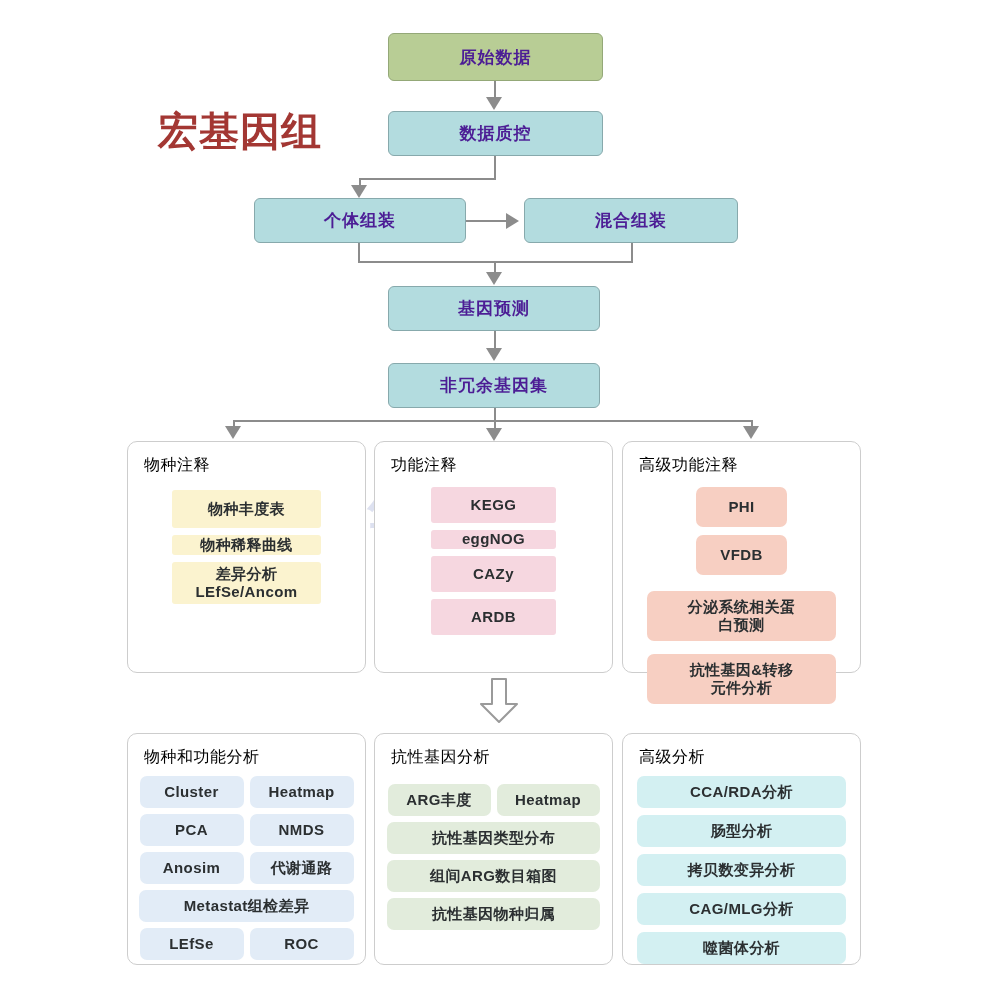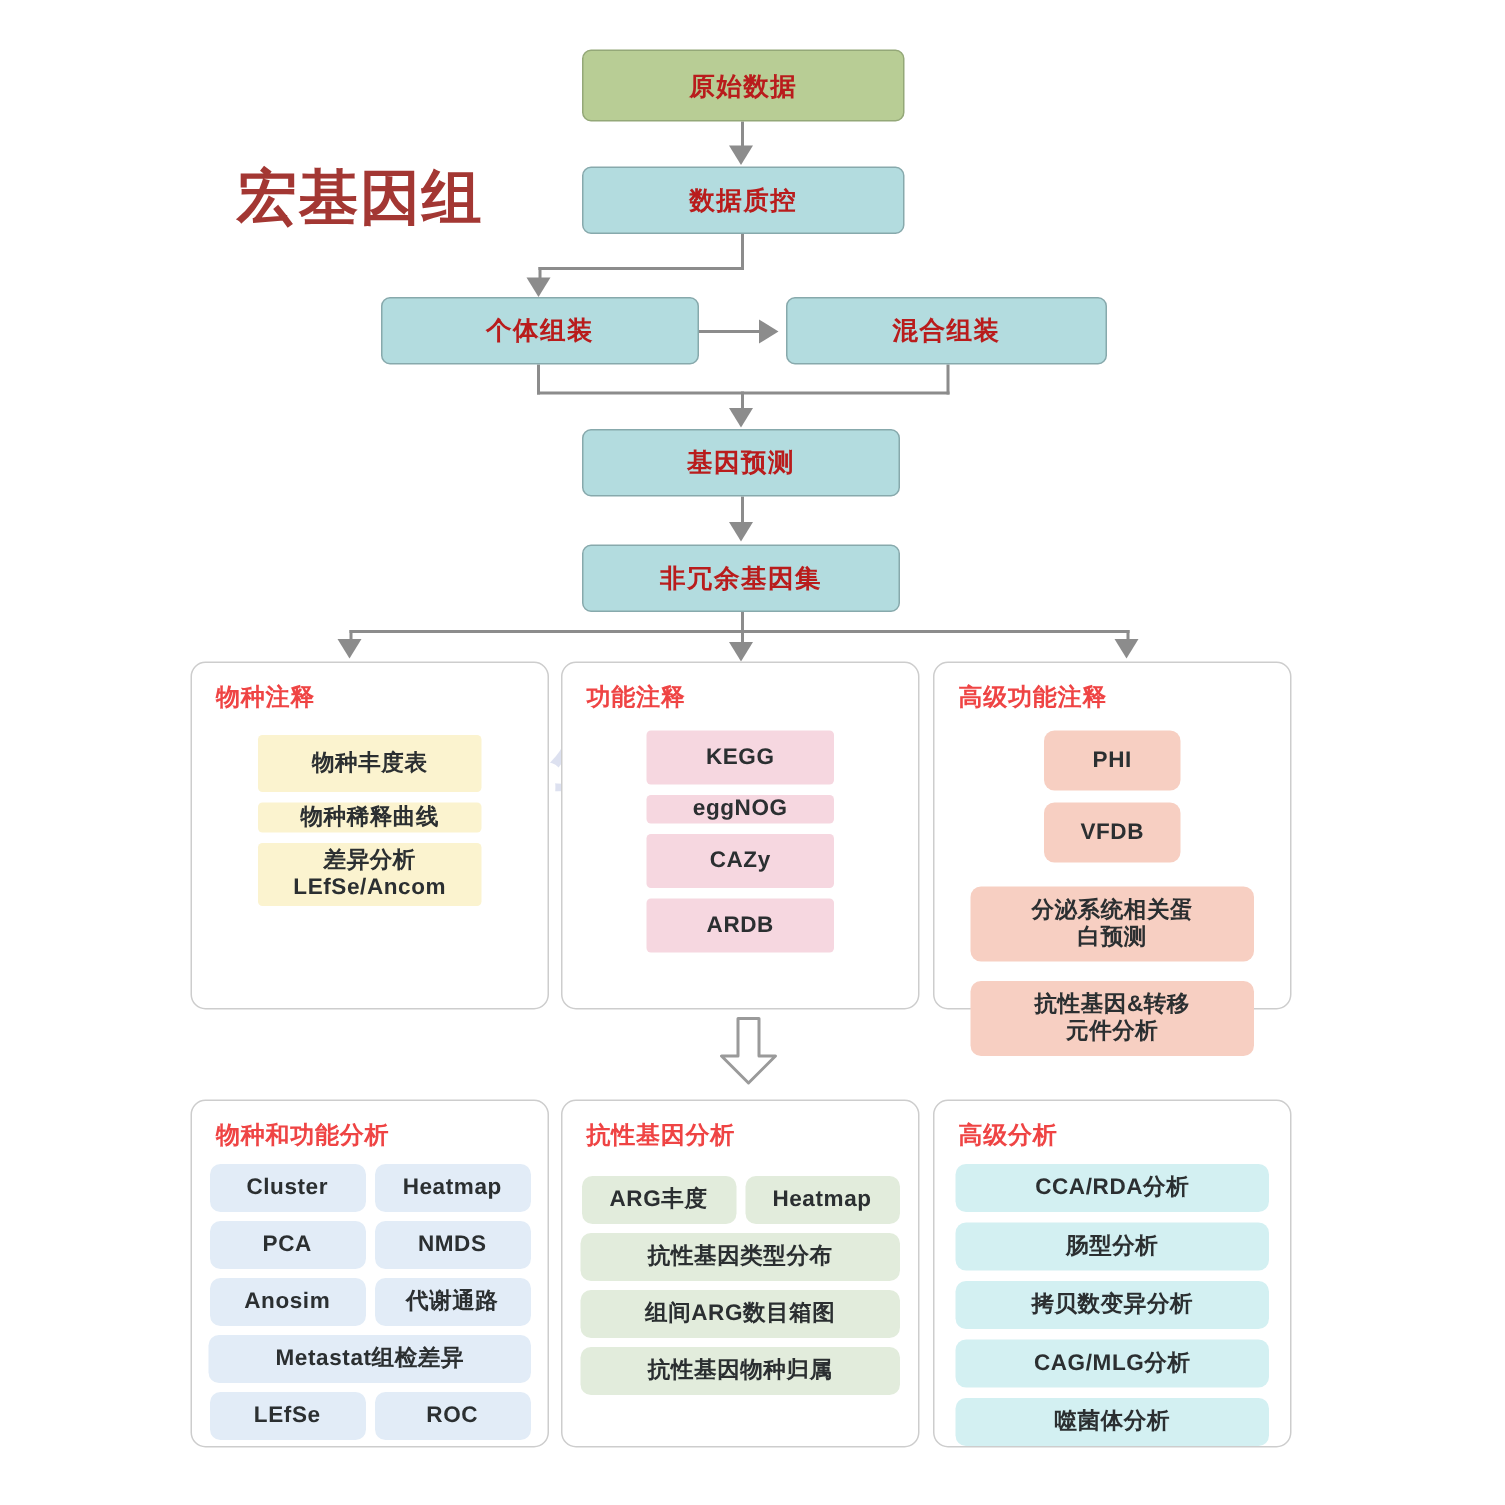--- a/index.html
+++ b/index.html
@@ -53,21 +53,21 @@
   .fbox {
     position: absolute;
     box-sizing: border-box;
     border: 1.4px solid #8f9e9c;
     border-radius: 6px;
     display: flex;
     align-items: center;
     justify-content: center;
     font-size: 17px;
     font-weight: bold;
-    color: #b91c1c;
+    color: #4c1d95;
     letter-spacing: 1px;
     z-index: 3;
   }
   .fbox.green { background: #b8cd95; border-color: #94a878; }
   .fbox.cyan  { background: #b3dcdf; border-color: #87a9ac; }
 
   
   .ln {
     position: absolute;
     background: #8c8c8c;
@@ -106,22 +106,22 @@
     background: #ffffff;
     border: 1.6px solid #cdcdcd;
     border-radius: 10px;
     z-index: 2;
   }
   .panel-title {
     position: absolute;
     left: 16px;
     top: 13px;
     font-size: 16px;
-    font-weight: bold;
-    color: #ef4444;
+    font-weight: normal;
+    color: #000000;
     letter-spacing: 0.5px;
     white-space: nowrap;
   }
   .chips {
     position: absolute;
     left: 0; right: 0;
     display: flex;
     flex-wrap: wrap;
     gap: 7px;
     padding: 0 14px;

